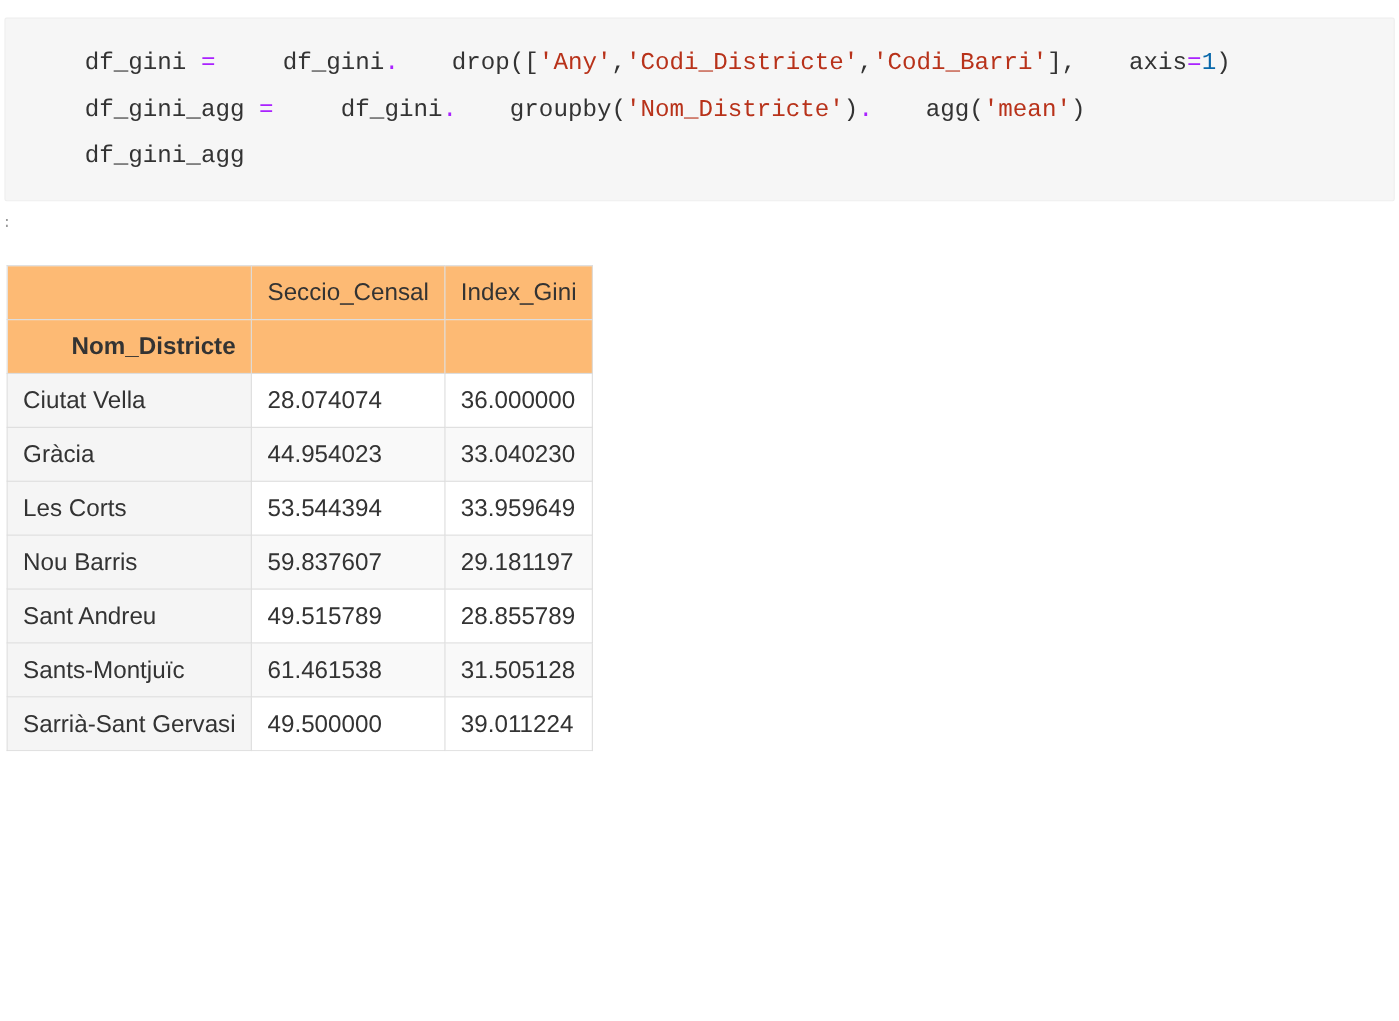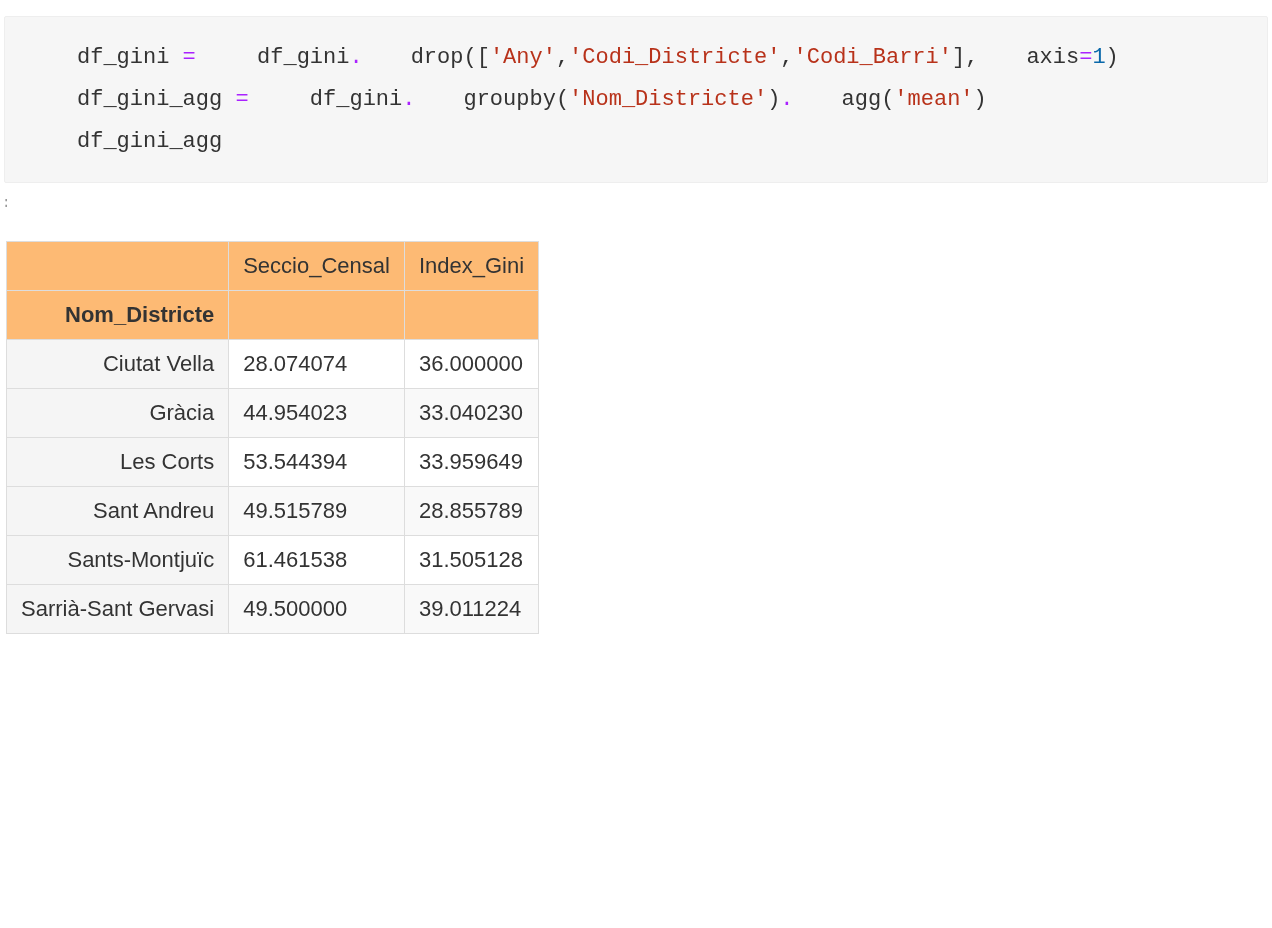--- a/index.html
+++ b/index.html
@@ -72,21 +72,20 @@
     table.dataframe tbody tr:nth-child(odd) td,
     table.dataframe tbody tr:nth-child(odd) th {
       background: #ffffff;
     }
     table.dataframe tbody tr:nth-child(even) td,
     table.dataframe tbody tr:nth-child(even) th {
       background: #f9f9f9;
     }
     table.dataframe tbody th {
       background: #f5f5f5 !important;
-      text-align: right;
     }
   </style>
 </head>
 <body>
 
 <div class="code-cell">
   <div class="code-line"><span class="tk-name">df_gini</span><span class="tk-op"> = </span><span class="tk-name">df_gini</span><span class="tk-op">.</span><span class="tk-name">drop</span><span class="tk-punct">([</span><span class="tk-string">'Any'</span><span class="tk-punct">,</span><span class="tk-string">'Codi_Districte'</span><span class="tk-punct">,</span><span class="tk-string">'Codi_Barri'</span><span class="tk-punct">],</span><span class="tk-name">axis</span><span class="tk-op">=</span><span class="tk-number">1</span><span class="tk-punct">)</span></div>
   <div class="code-line"><span class="tk-name">df_gini_agg</span><span class="tk-op"> = </span><span class="tk-name">df_gini</span><span class="tk-op">.</span><span class="tk-name">groupby</span><span class="tk-punct">(</span><span class="tk-string">'Nom_Districte'</span><span class="tk-punct">)</span><span class="tk-op">.</span><span class="tk-name">agg</span><span class="tk-punct">(</span><span class="tk-string">'mean'</span><span class="tk-punct">)</span></div>
   <div class="code-line"><span class="tk-name">df_gini_agg</span></div>
 </div>
@@ -117,20 +116,25 @@
         <th>Gràcia</th>
         <td>44.954023</td>
         <td>33.040230</td>
       </tr>
       <tr>
         <th>Les Corts</th>
         <td>53.544394</td>
         <td>33.959649</td>
       </tr>
       <tr>
+        <th>Nou Barris</th>
+        <td>59.837607</td>
+        <td>29.181197</td>
+      </tr>
+      <tr>
         <th>Sant Andreu</th>
         <td>49.515789</td>
         <td>28.855789</td>
       </tr>
       <tr>
         <th>Sants-Montjuïc</th>
         <td>61.461538</td>
         <td>31.505128</td>
       </tr>
       <tr>

